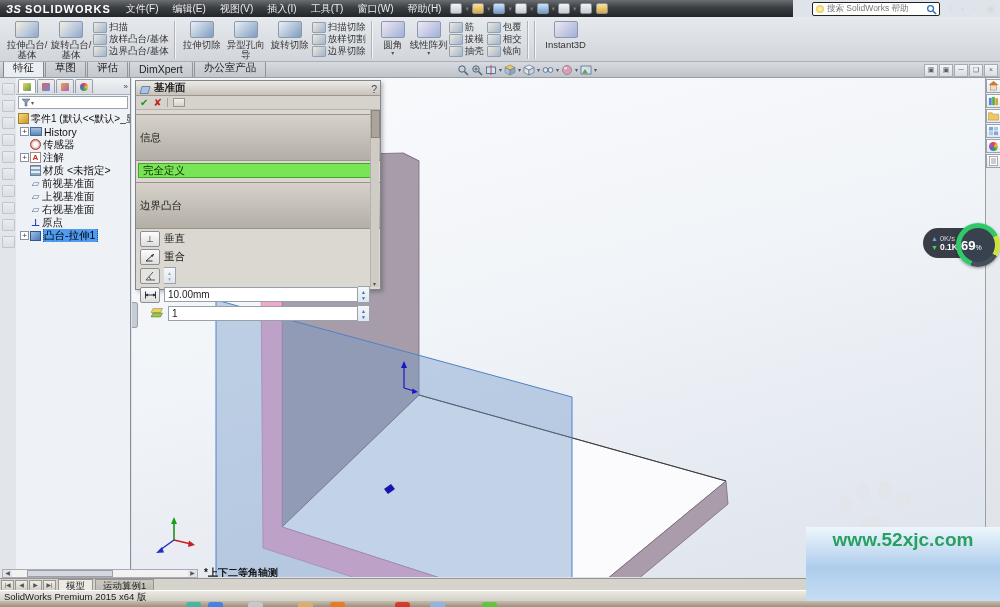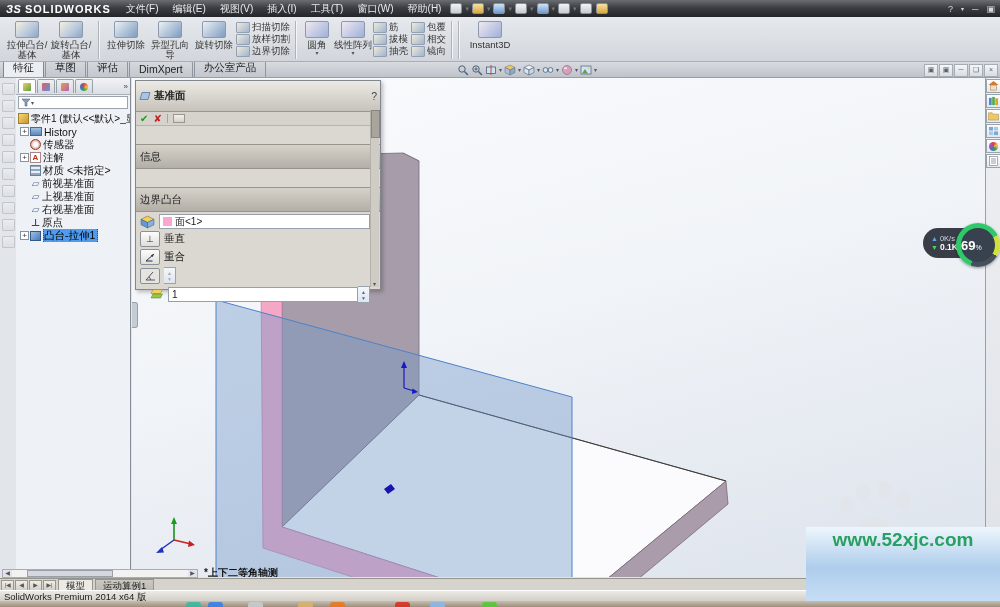--- a/index.html
+++ b/index.html
@@ -1,20 +1,20 @@
 <!DOCTYPE html>
 <html><head>
 <meta charset="utf-8">
 <style>
   html,body{margin:0;padding:0}
   body{width:1000px;height:607px;position:relative;overflow:hidden;
        font-family:"Liberation Sans","DejaVu Sans",sans-serif;background:#dfe3ea;cursor:default}
   .abs{position:absolute}
   
-  .tbar{left:0;top:0;width:1000px;height:17px;background:linear-gradient(#6a6d72,#3b3e43 45%,#232528);
+  .tbar{left:0;top:0;width:793px;height:17px;background:linear-gradient(#6a6d72,#3b3e43 45%,#232528);
         display:flex;align-items:center;color:#e9ebee;font-size:10px;z-index:20}
   .logo{font-style:italic;font-weight:bold;font-size:11px;letter-spacing:.5px;padding:0 8px 0 6px;color:#fff}
   .logo b{font-style:normal;letter-spacing:1px}
   .menu{padding:0 7px;height:17px;line-height:17px}
   .qi{width:10px;height:9px;border:1px solid #8a8f97;border-radius:2px;margin:0 2px;
       background:linear-gradient(#f2f4f7,#c6ccd4)}
   .qiy{background:linear-gradient(#f6e2a0,#d8a840)}
   .qib{background:linear-gradient(#cfe2f6,#6f9cd0)}
   .qsep{color:#777;font-size:7px;margin:0 1px}
   .ttl{left:520px;top:0;height:17px;line-height:17px;font-size:10px;color:#f2f2f2}
@@ -78,24 +78,24 @@
   .notch{left:0;top:224px;width:5px;height:24px;background:#c6ccd4;border:1px solid #98a0aa;border-left:none;border-radius:0 3px 3px 0}
   
   .tpane{left:985px;top:78px;width:15px;height:499px;background:linear-gradient(#eef0f3,#dfe2e7);
          border-left:1px solid #9aa0a8;box-sizing:border-box;z-index:6}
   .tpicon{width:13px;height:12px;border:1px solid #9aa2ac;background:linear-gradient(#fdfdfe,#e4e8ee);
           margin:1px 0 0 0;display:flex;align-items:center;justify-content:center}
   
   .pm{left:135px;top:80px;width:246px;height:210px;background:#dbd8d1;border:1px solid #82878f;
       box-sizing:border-box;z-index:10;box-shadow:2px 2px 4px rgba(0,0,0,.25);font-size:10.5px;color:#222}
   .pmtitle{height:14px;background:linear-gradient(#eceae4,#c7c3bb);border-bottom:1px solid #9a968e;
-           display:flex;align-items:center;padding:8px 3px;font-weight:bold}
+           display:flex;align-items:flex-end;padding:0 3px;font-weight:bold}
   .pmtools{height:13px;background:#d6d3cc;border-bottom:1px solid #b8b4ac;display:flex;align-items:center;padding:0 4px;gap:5px}
   .pmgh{height:13px;background:linear-gradient(#d6d2ca,#b3afa7);border:1px solid #98948c;border-left:none;border-right:none;
-        display:flex;align-items:center;padding:5px 4px;margin-top:18px}
+        display:flex;align-items:center;padding:16px 4px;margin-top:4px}
   .chev{display:inline-block;transform:rotate(90deg);font-size:9px;color:#444;margin-left:auto}
   .pmmsg{margin:2px 2px;height:13px;background:#79e455;border:1px solid #48a426;display:flex;align-items:center;
          padding:0 4px;font-size:10.5px;color:#0a2a05}
   .pmrow{display:flex;align-items:center;padding:2px 10px 0 4px}
   .pmbtn{width:18px;height:14px;border:1px solid #8a8f98;border-radius:2px;background:linear-gradient(#fdfdfd,#e0ded8);
          display:flex;align-items:center;justify-content:center;font-size:9px;color:#234;margin-right:4px;flex:none}
   .pmbox{height:13px;border:1px solid #98a0aa;background:#fff;font-size:10px;padding:0 3px;display:flex;align-items:center;flex:1}
   .pmbox.dis{background:#e9e7e1;color:#8a8a82}
   .swatch{width:9px;height:9px;background:#f7a8cc;margin-right:3px;flex:none}
   .spin{width:11px;height:15px;border:1px solid #9aa2ac;border-left:none;background:linear-gradient(#f4f7fb,#dfe6ef);
@@ -185,20 +185,34 @@
 <div class="abs ribbon">
   <div class="rgroup">
     <div class="bigb">
         <div class="ric"></div>
         <div class="lbl">拉伸凸台/基体</div>
       </div>
     <div class="bigb">
         <div class="ric"></div>
         <div class="lbl">旋转凸台/基体</div>
       </div>
+    <div class="smallstack">
+      <div class="smb">
+          <span class="smi"></span>
+          <span>扫描</span>
+        </div>
+      <div class="smb">
+          <span class="smi"></span>
+          <span>放样凸台/基体</span>
+        </div>
+      <div class="smb">
+          <span class="smi"></span>
+          <span>边界凸台/基体</span>
+        </div>
+    </div>
   </div>
   <div class="rsep"></div>
   <div class="rgroup">
     <div class="bigb">
         <div class="ric cut"></div>
         <div class="lbl">拉伸切除</div>
       </div>
     <div class="bigb">
         <div class="ric cut"></div>
         <div class="lbl">异型孔向导</div>
@@ -517,34 +531,24 @@
   <div class="pmtools">
     <span style="color:#189a18;font-size:10px">✔</span>
     <span style="color:#c42222;font-size:10px">✘</span>
     <span style="width:1px;height:9px;background:#a8a49c"></span>
     <span style="width:10px;height:7px;border:1px solid #9a968e;background:linear-gradient(#f2f0ea,#d6d2ca)"></span>
   </div>
   <div class="pmgh">
     <span>信息</span>
       <span class="chev">«</span>
   </div>
+  <div class="pmmsg">完全定义</div>
   <div class="pmgh">
     <span>边界凸台</span>
       <span class="chev">«</span>
-  </div>
-  <div class="pmrow">
-    <svg width="15" height="14" viewBox="0 0 14 13" style="margin-right:4px;flex:none">
-        <polygon points="7,1 13,4 7,7 1,4" fill="#f0d060" stroke="#806020" stroke-width=".5"></polygon>
-        <polygon points="1,4 7,7 7,12 1,9" fill="#6898d0" stroke="#305880" stroke-width=".5"></polygon>
-        <polygon points="13,4 7,7 7,12 13,9" fill="#88b0e0" stroke="#305880" stroke-width=".5"></polygon>
-      </svg>
-    <div class="pmbox">
-      <span class="swatch"></span>
-      <span>面&lt;1&gt;</span>
-    </div>
   </div>
   <div class="pmrow">
     <span class="pmbtn">⊥</span>
     <span>垂直</span>
   </div>
   <div class="pmrow">
     <span class="pmbtn">
         <svg width="12" height="11" viewBox="0 0 12 11">
           <line x1="2" y1="9" x2="10" y2="2" stroke="#234"></line>
           <line x1="2" y1="9" x2="8.5" y2="9" stroke="#234"></line>
@@ -559,20 +563,36 @@
           <path d="M2 10 H11" stroke="#556" fill="none"></path>
           <path d="M6.5 10 A4.5 4.5 0 0 0 5 6.8" stroke="#556" fill="none"></path>
           <line x1="2" y1="10" x2="9" y2="2" stroke="#556"></line>
         </svg>
       </span>
     <div class="spin dis">
         <span>▲</span>
         <span>▼</span>
       </div>
   </div>
+  <div class="pmrow">
+    <span class="pmbtn">
+        <svg width="13" height="10" viewBox="0 0 13 10">
+          <line x1="1.5" y1="5" x2="11.5" y2="5" stroke="#234"></line>
+          <polygon points="1,5 4,3.4 4,6.6" fill="#234"></polygon>
+          <polygon points="12,5 9,3.4 9,6.6" fill="#234"></polygon>
+          <line x1="1.5" y1="1.5" x2="1.5" y2="8.5" stroke="#234"></line>
+          <line x1="11.5" y1="1.5" x2="11.5" y2="8.5" stroke="#234"></line>
+        </svg>
+      </span>
+    <div class="pmbox">10.00mm</div>
+    <div class="spin">
+        <span>▲</span>
+        <span>▼</span>
+      </div>
+  </div>
   <div class="pmrow" style="padding-left:14px">
     <span style="margin-right:4px;flex:none"><svg width="14" height="12" viewBox="0 0 14 12">
           <polygon points="3,1.5 12.5,1.5 10.5,5.5 1,5.5" fill="#f0d060" stroke="#907830" stroke-width=".5"></polygon>
           <polygon points="3,6 12.5,6 10.5,10 1,10" fill="#98c848" stroke="#507020" stroke-width=".5"></polygon>
         </svg></span>
     <div class="pmbox">1</div>
     <div class="spin">
         <span>▲</span>
         <span>▼</span>
       </div>
@@ -613,21 +633,21 @@
 <div class="abs tstrip">
   <span class="navb">|◀</span>
   <span class="navb">◀</span>
   <span class="navb">▶</span>
   <span class="navb">▶|</span>
   <span class="btab active">模型</span>
   <span class="btab">运动算例1</span>
 </div>
 
 <div class="abs sbar">
-  <span>SolidWorks Premium 2014 x64 版</span>
+  <span>SolidWorks Premium 2015 x64 版</span>
 </div>
 
 <div class="abs taskbar">
   <span class="tbi" style="left:186px;background:#3bb8a0"></span>
   <span class="tbi" style="left:208px;background:#3a7fe8"></span>
   <span class="tbi" style="left:248px;background:#c8ccd2"></span>
   <span class="tbi" style="left:298px;background:#d8b36a"></span>
   <span class="tbi" style="left:330px;background:#e87820"></span>
   <span class="tbi" style="left:395px;background:#d83020"></span>
   <span class="tbi" style="left:430px;background:#88b8e8"></span>

